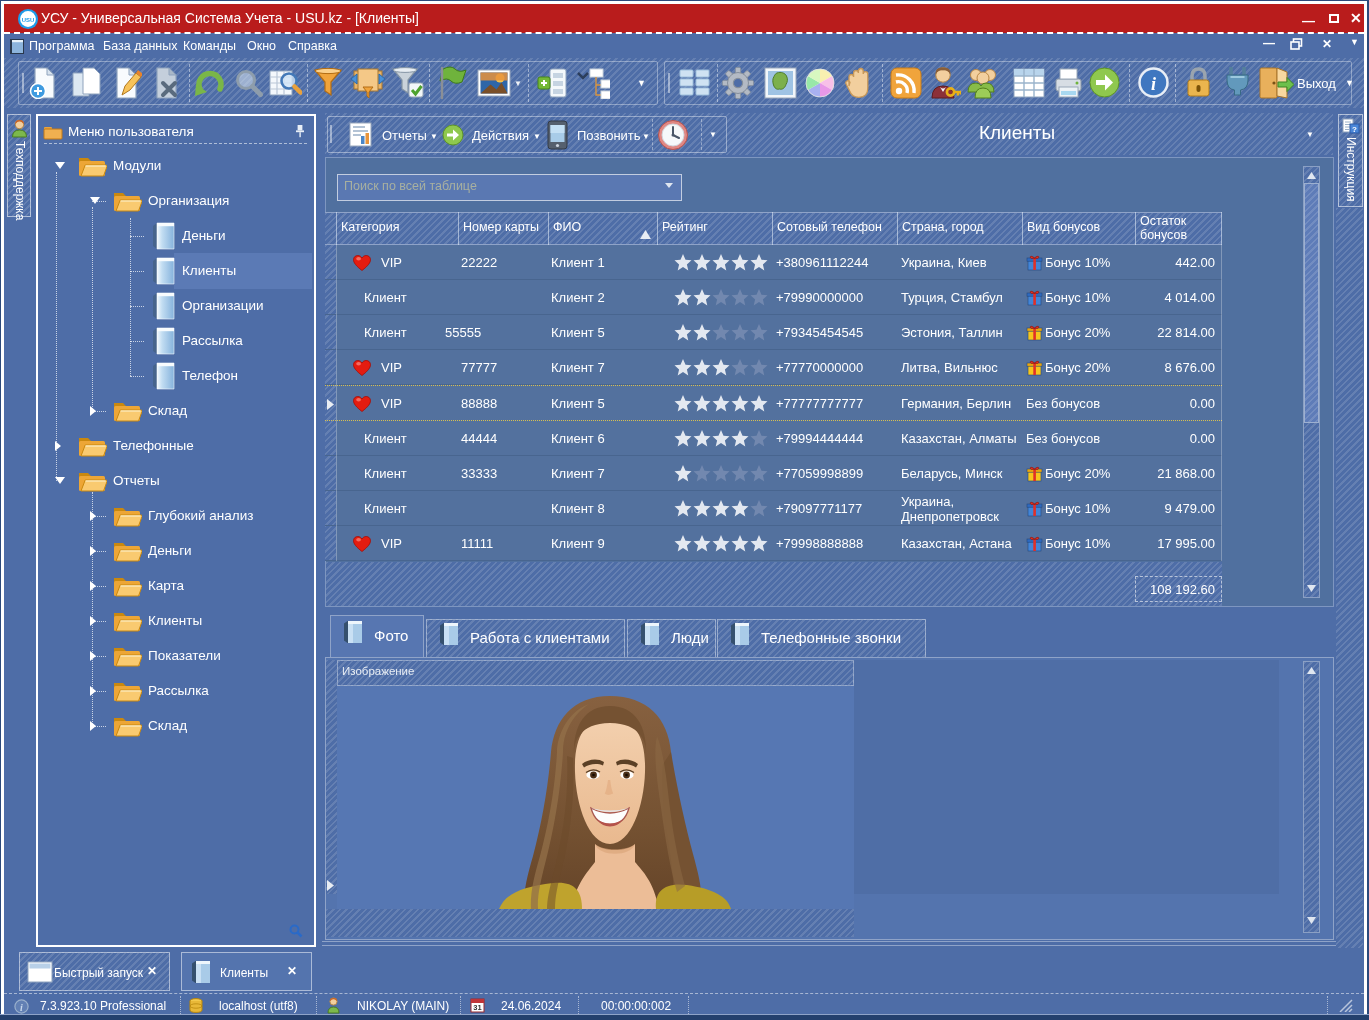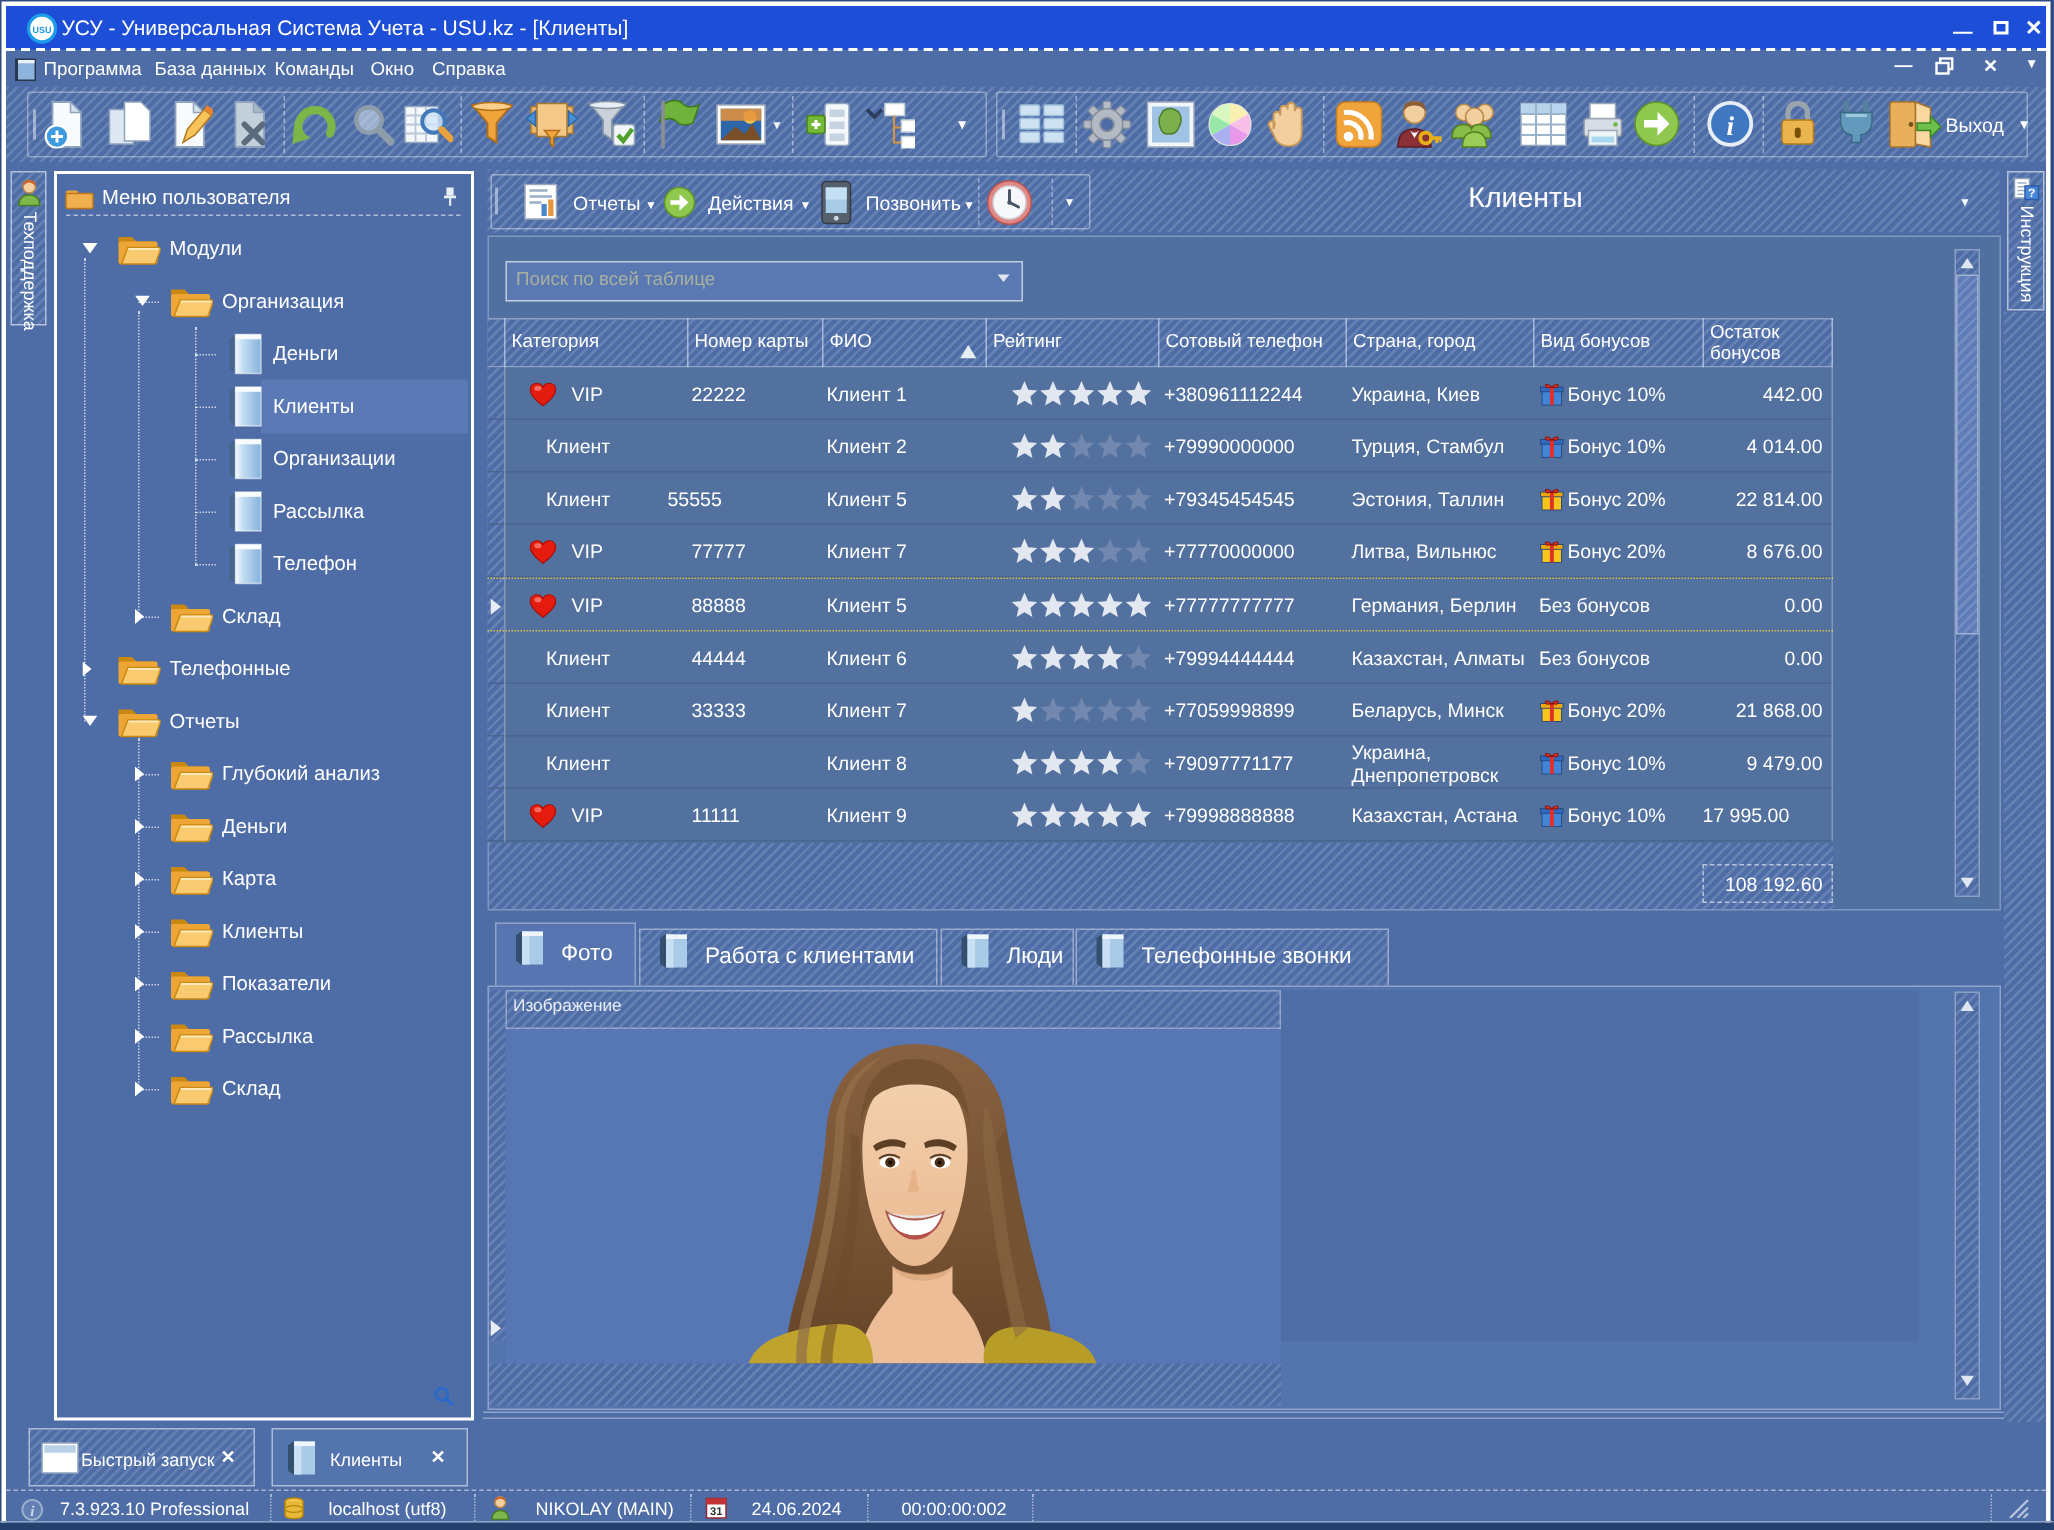--- a/index.html
+++ b/index.html
@@ -7,21 +7,21 @@
 .a{position:absolute}
 .st{background-image:repeating-linear-gradient(135deg,rgba(255,255,255,.13) 0 1.8px,rgba(255,255,255,0) 1.8px 4.6px)}
 .w{color:#fff}
 svg{display:block}
 .vt{writing-mode:vertical-rl;color:#fff;font-size:13px;letter-spacing:.5px}
 </style></head><body>
 
 <div class="a" style="left:0;top:0;width:1369px;height:1020px;background:#2c4a7c"></div>
 <div class="a" style="left:1px;top:1px;width:1366px;height:1017px;background:#fff"></div>
 <div class="a" style="left:4px;top:4px;width:1360px;height:1012px;background:#4e6da7"></div>
-<div class="a" style="left:4px;top:4px;width:1360px;height:29px;background:#1d4ed8">
+<div class="a" style="left:4px;top:4px;width:1360px;height:29px;background:#b91c1c">
 <svg class="a" style="left:13px;top:4px" width="22" height="22" viewBox="0 0 24 24">
 <circle cx="12" cy="12" r="11" fill="#1e9be9"></circle>
       <circle cx="12" cy="12" r="8.6" fill="#fff"></circle>
 <text x="12" y="15" font-size="6.5" font-weight="bold" fill="#1e9be9" text-anchor="middle" font-family="Liberation Sans">USU</text>
 </svg>
 <div class="a w" style="left:37px;top:6px;font-size:14px">УСУ - Универсальная Система Учета - USU.kz - [Клиенты]</div>
 <div class="a w" style="left:1298px;top:9px;font-size:13px;font-weight:bold">—</div>
 <div class="a" style="left:1325px;top:10px;width:10px;height:9px;border:2px solid #fff"></div>
 <div class="a w" style="left:1346px;top:6px;font-size:14px;font-weight:bold">✕</div>
 </div>
@@ -744,21 +744,21 @@
 <div class="a w" style="left:451px;top:10px;font-size:13px">+79998888888</div>
 <div class="a w" style="left:576px;top:10px;font-size:13px">Казахстан, Астана</div>
 <svg class="a" style="left:701px;top:9px" width="17" height="17" viewBox="0 0 17 17">
       <rect x="2" y="6.5" width="13" height="9.5" fill="#4285d8" stroke="#23477c" stroke-width=".6"></rect>
       <rect x="1" y="4" width="15" height="3.2" fill="#2f6ac0" stroke="#23477c" stroke-width=".6"></rect>
       <rect x="7.3" y="4" width="2.6" height="12" fill="#e03028"></rect>
       <path d="M8.5 4.2 C6 1.2 2.5 2.2 5.2 4.4 z" fill="#e83428" stroke="#8c1208" stroke-width=".7"></path>
       <path d="M8.5 4.2 C11 1.2 14.5 2.2 11.8 4.4 z" fill="#e83428" stroke="#8c1208" stroke-width=".7"></path>
     </svg>
 <div class="a w" style="left:720px;top:10px;font-size:13px">Бонус 10%</div>
-<div class="a w" style="left:810px;top:10px;width:80px;font-size:13px">17 995.00</div>
+<div class="a w" style="left:810px;top:10px;width:80px;text-align:right;font-size:13px">17 995.00</div>
 </div>
 <div class="a" style="left:1221px;top:245px;width:0;height:316px;border-left:1px solid rgba(255,255,255,.28)"></div>
 <div class="a" style="left:336px;top:245px;width:0;height:316px;border-left:1px solid rgba(255,255,255,.28)"></div>
 <div class="a st" style="left:326px;top:562px;width:896px;height:44px;background-color:#4e6da7"></div>
 <div class="a" style="left:1135px;top:576px;width:87px;height:26px;border:1px dashed #b8c4da">
 <div class="a w" style="right:6px;top:5px;font-size:13px">108 192.60</div>
   </div>
 <div class="a st" style="left:1303px;top:166px;width:17px;height:432px;background-color:#4e6da7;border:1px solid #8ba0c4"></div>
 <svg class="a" style="left:1307px;top:172px" width="9" height="7" viewBox="0 0 9 7">
     <path d="M4.5 0 L9 7 H0 z" fill="#dfe6f0"></path>

